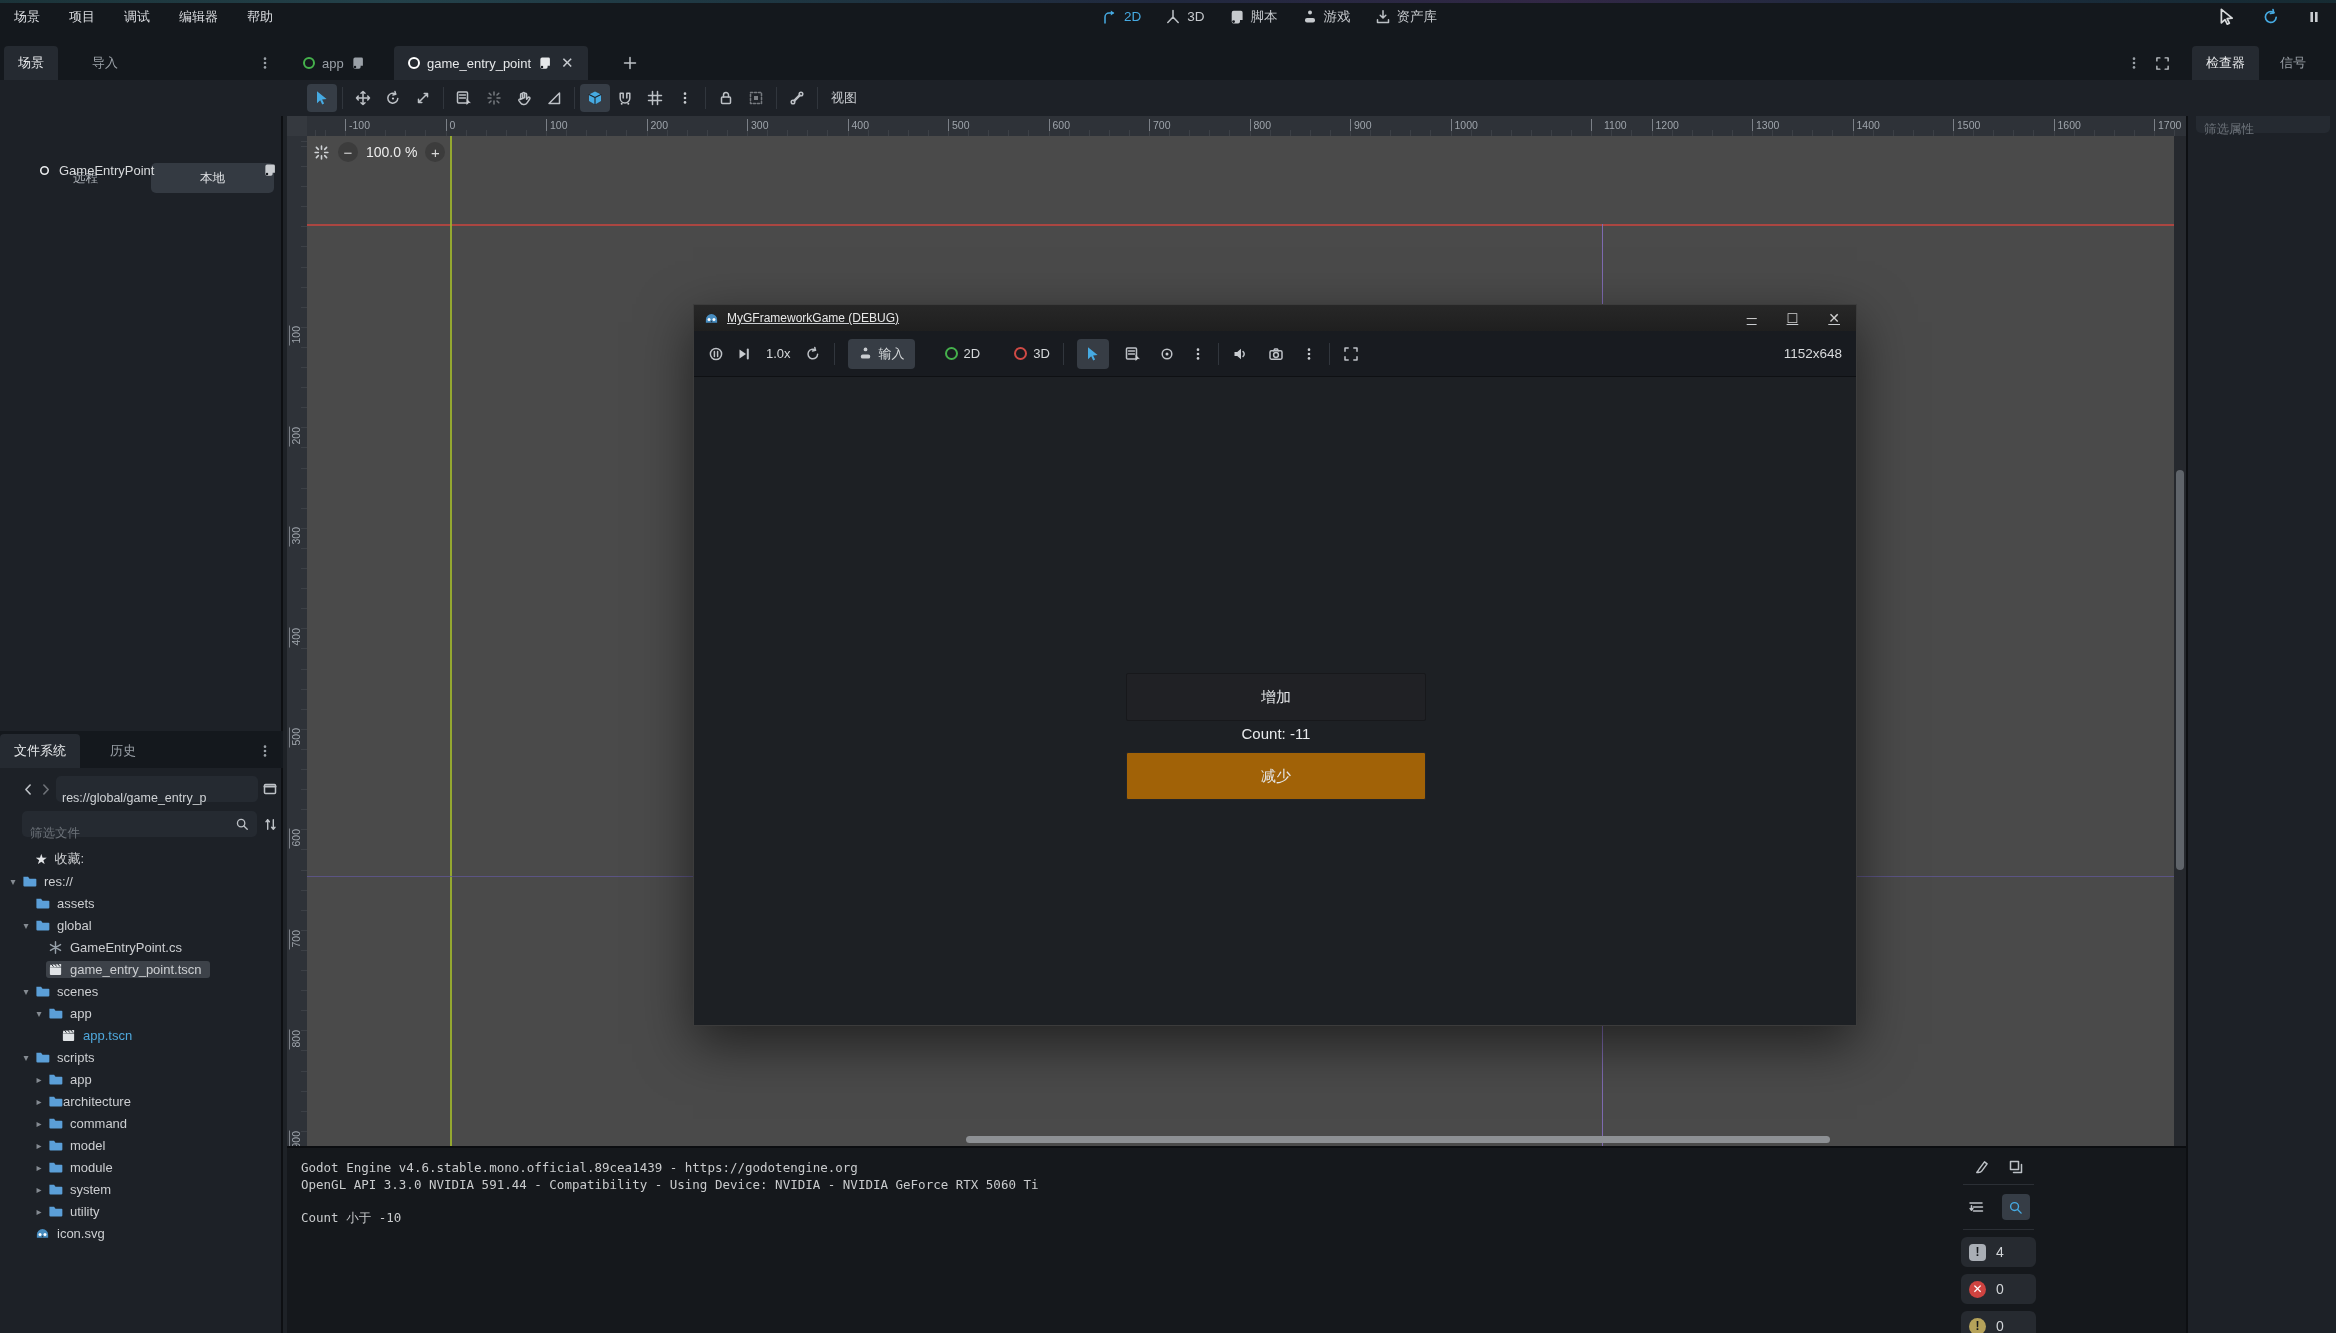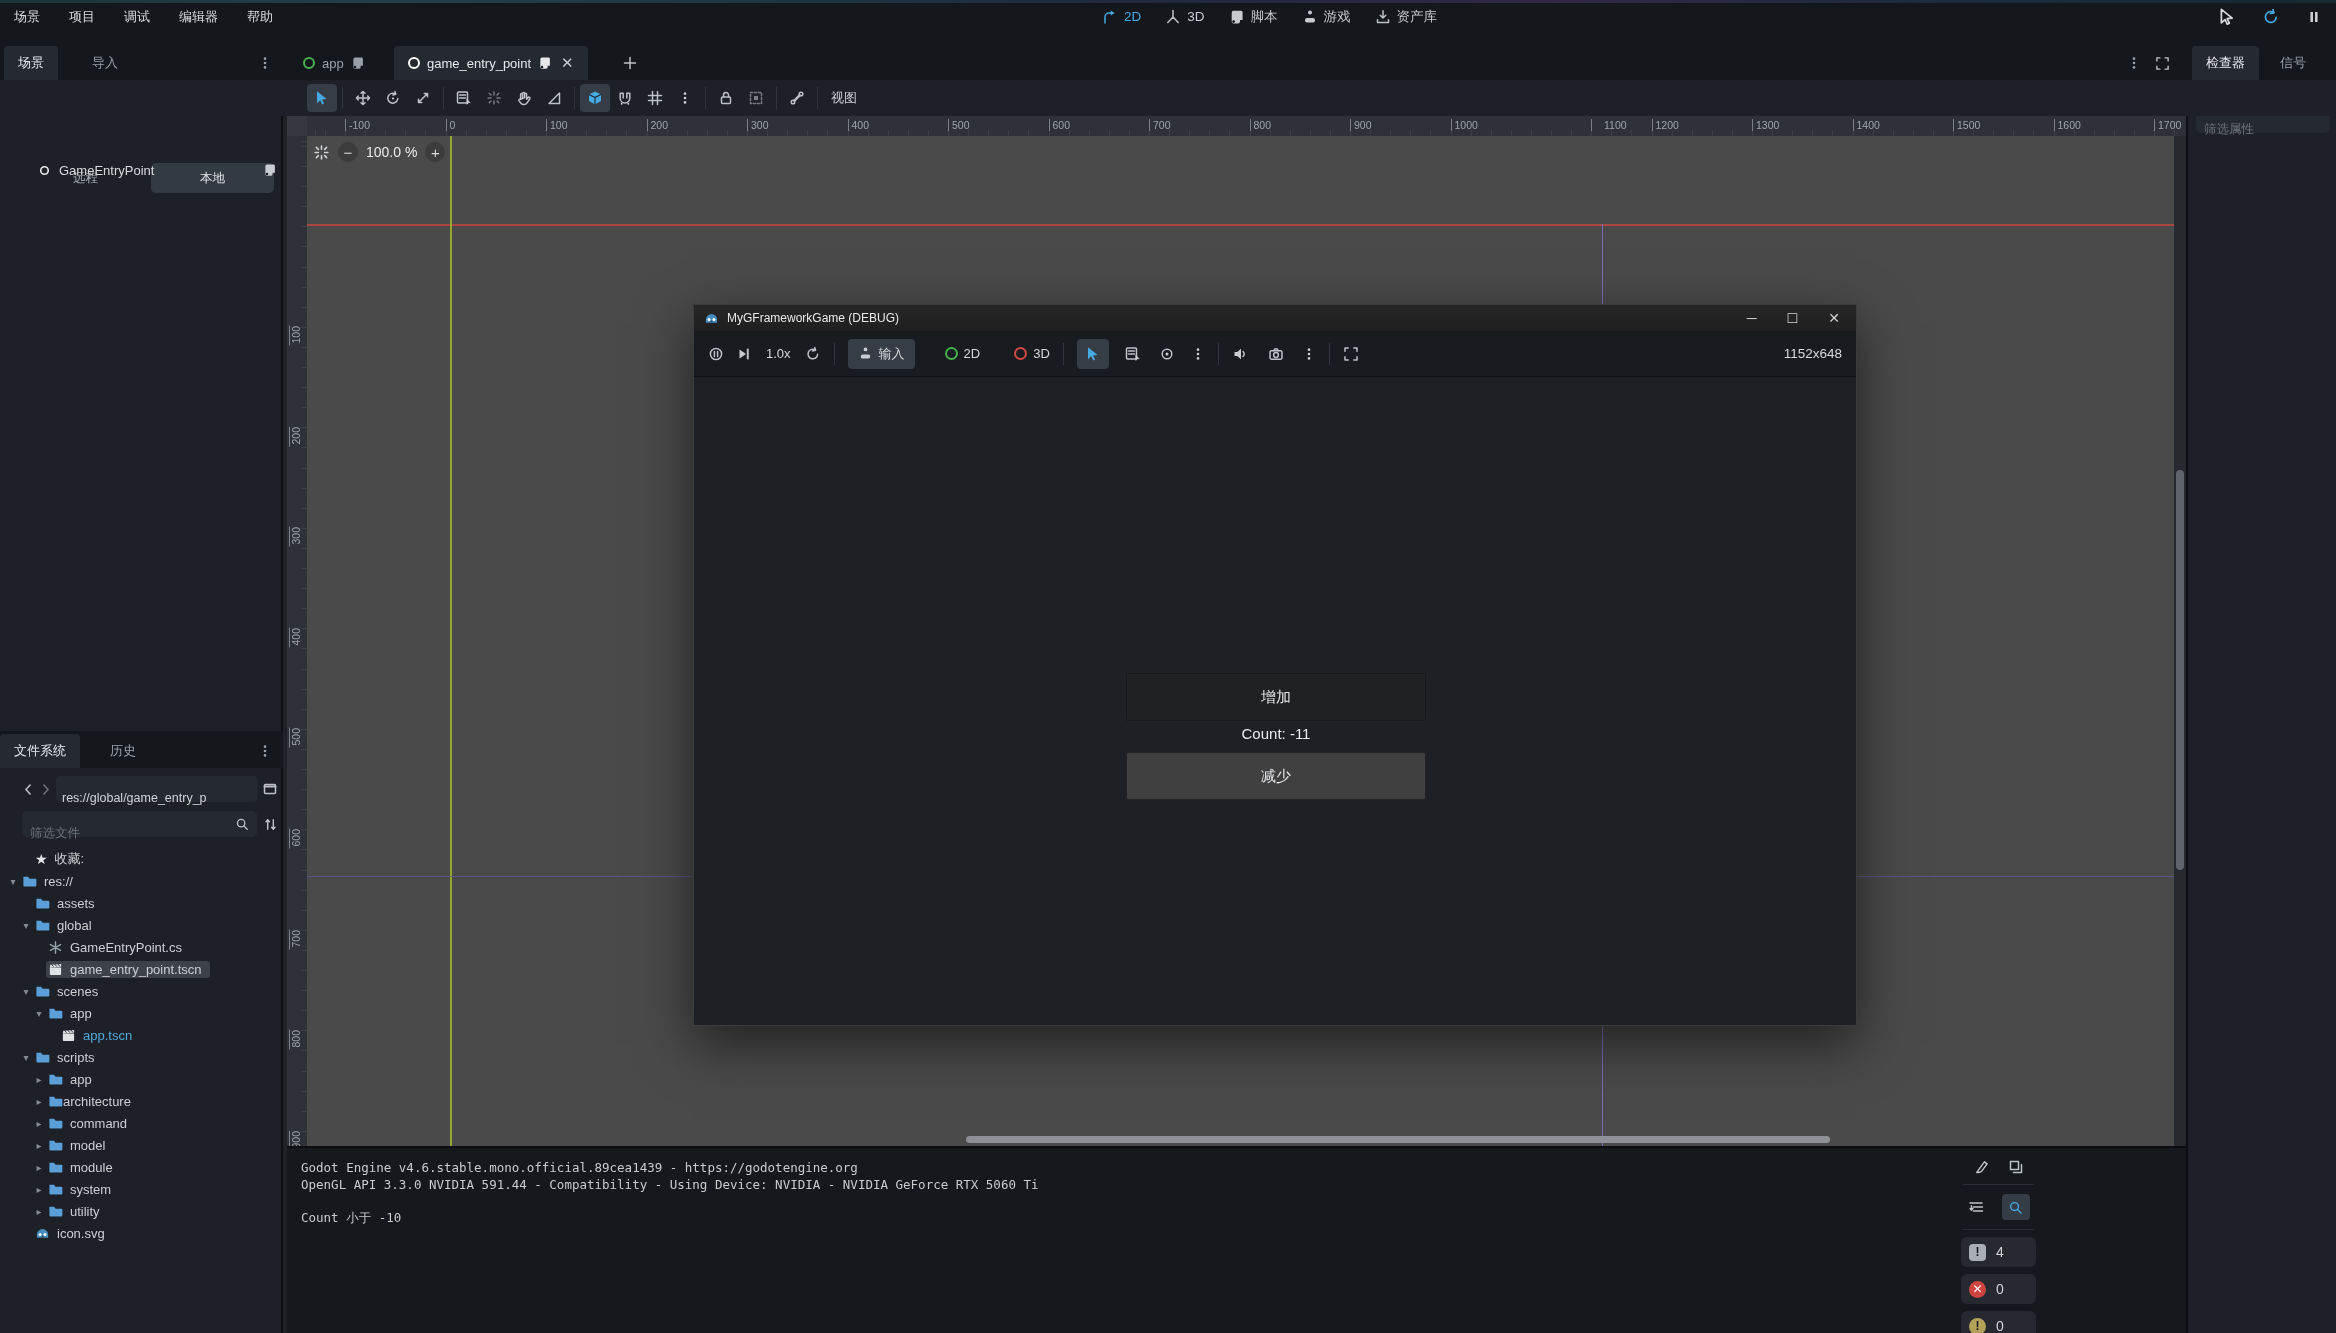--- a/index.html
+++ b/index.html
@@ -64,36 +64,36 @@
   #zoom-pct { font-size:14px; color:#ececec; }
   .axis { position:absolute; }
   #vscroll { right:0; top:20px; bottom:0; width:12px; background:#26292e; }
   #vscroll .thumb { position:absolute; left:2px; width:8px; border-radius:4px; background:#5f646a; }
   #hscroll-thumb { position:absolute; bottom:3px; height:7px; border-radius:4px; background:#8d9094; }
 
   
   #game-window { left:693px; top:304px; width:1164px; height:722px; background:#1d2024;
     border:1px solid #3c3c3c; box-shadow:0 18px 50px rgba(0,0,0,.55); z-index:25; }
   #gw-titlebar { left:0; top:0; right:0; height:26px; background:linear-gradient(180deg,#272727,#1f1f1f);
-    display:flex; align-items:center; padding:0 10px; gap:8px; }
+    display:flex; align-items:center; padding:0 10px; gap:8px;text-decoration:underline; }
   #gw-title { font-size:12px; color:#e8e8e8; }
   #gw-controls { margin-left:auto; display:flex; align-items:center; gap:30px; color:#cfcfcf; padding-right:6px; }
   #gw-toolbar { left:0; top:26px; right:0; height:46px; background:#181b20; border-bottom:1px solid #0e1013;
     display:flex; align-items:center; padding:0 14px; gap:8px; }
   .gw-pill { display:flex; align-items:center; gap:6px; background:#373d45; border-radius:4px;
     height:30px; padding:0 10px; }
   .gw-text { font-size:13px; color:#d5d8da; }
   .mode-circ { width:13px; height:13px; border-radius:50%; border:2.5px solid #45b14c; }
   .mode-circ.red { border-color:#d04a45; }
   #gw-res { margin-left:auto; font-size:13.5px; color:#d8dadc; }
   #gw-content { left:0; top:72px; right:0; bottom:0; background:#1d2024; }
   .game-btn { position:absolute; left:432px; width:300px; height:48px; display:flex; align-items:center;
     justify-content:center; font-size:15px; color:#e4e6e8; border-radius:2px; }
   #btn-inc { top:296px; background:#202125; border:1px solid #17181b; }
-  #btn-dec { top:375px; background:#404040; border:1px solid #222428; }
+  #btn-dec { top:375px; background:#a16207; border:1px solid #222428; }
   #count-label { position:absolute; left:432px; top:348px; width:300px; text-align:center;
     font-size:15px; color:#e8eaec; }
 
   
   #output { left:287px; top:1146px; width:1899px; height:187px; background:#15181c; border-top:2px solid #0b0d10; z-index:15; }
   #out-lines { position:absolute; left:14px; top:12px; right:240px; font-family:"DejaVu Sans Mono",monospace;
     font-size:12.5px; line-height:16.5px; color:#c9cbcd; white-space:pre; }
   #out-side { position:absolute; right:150px; top:6px; width:75px; }
   .out-iconrow { display:flex; gap:18px; justify-content:center; padding:5px 0; }
   .out-div { height:1px; background:#2b2f35; margin:4px 2px; }

